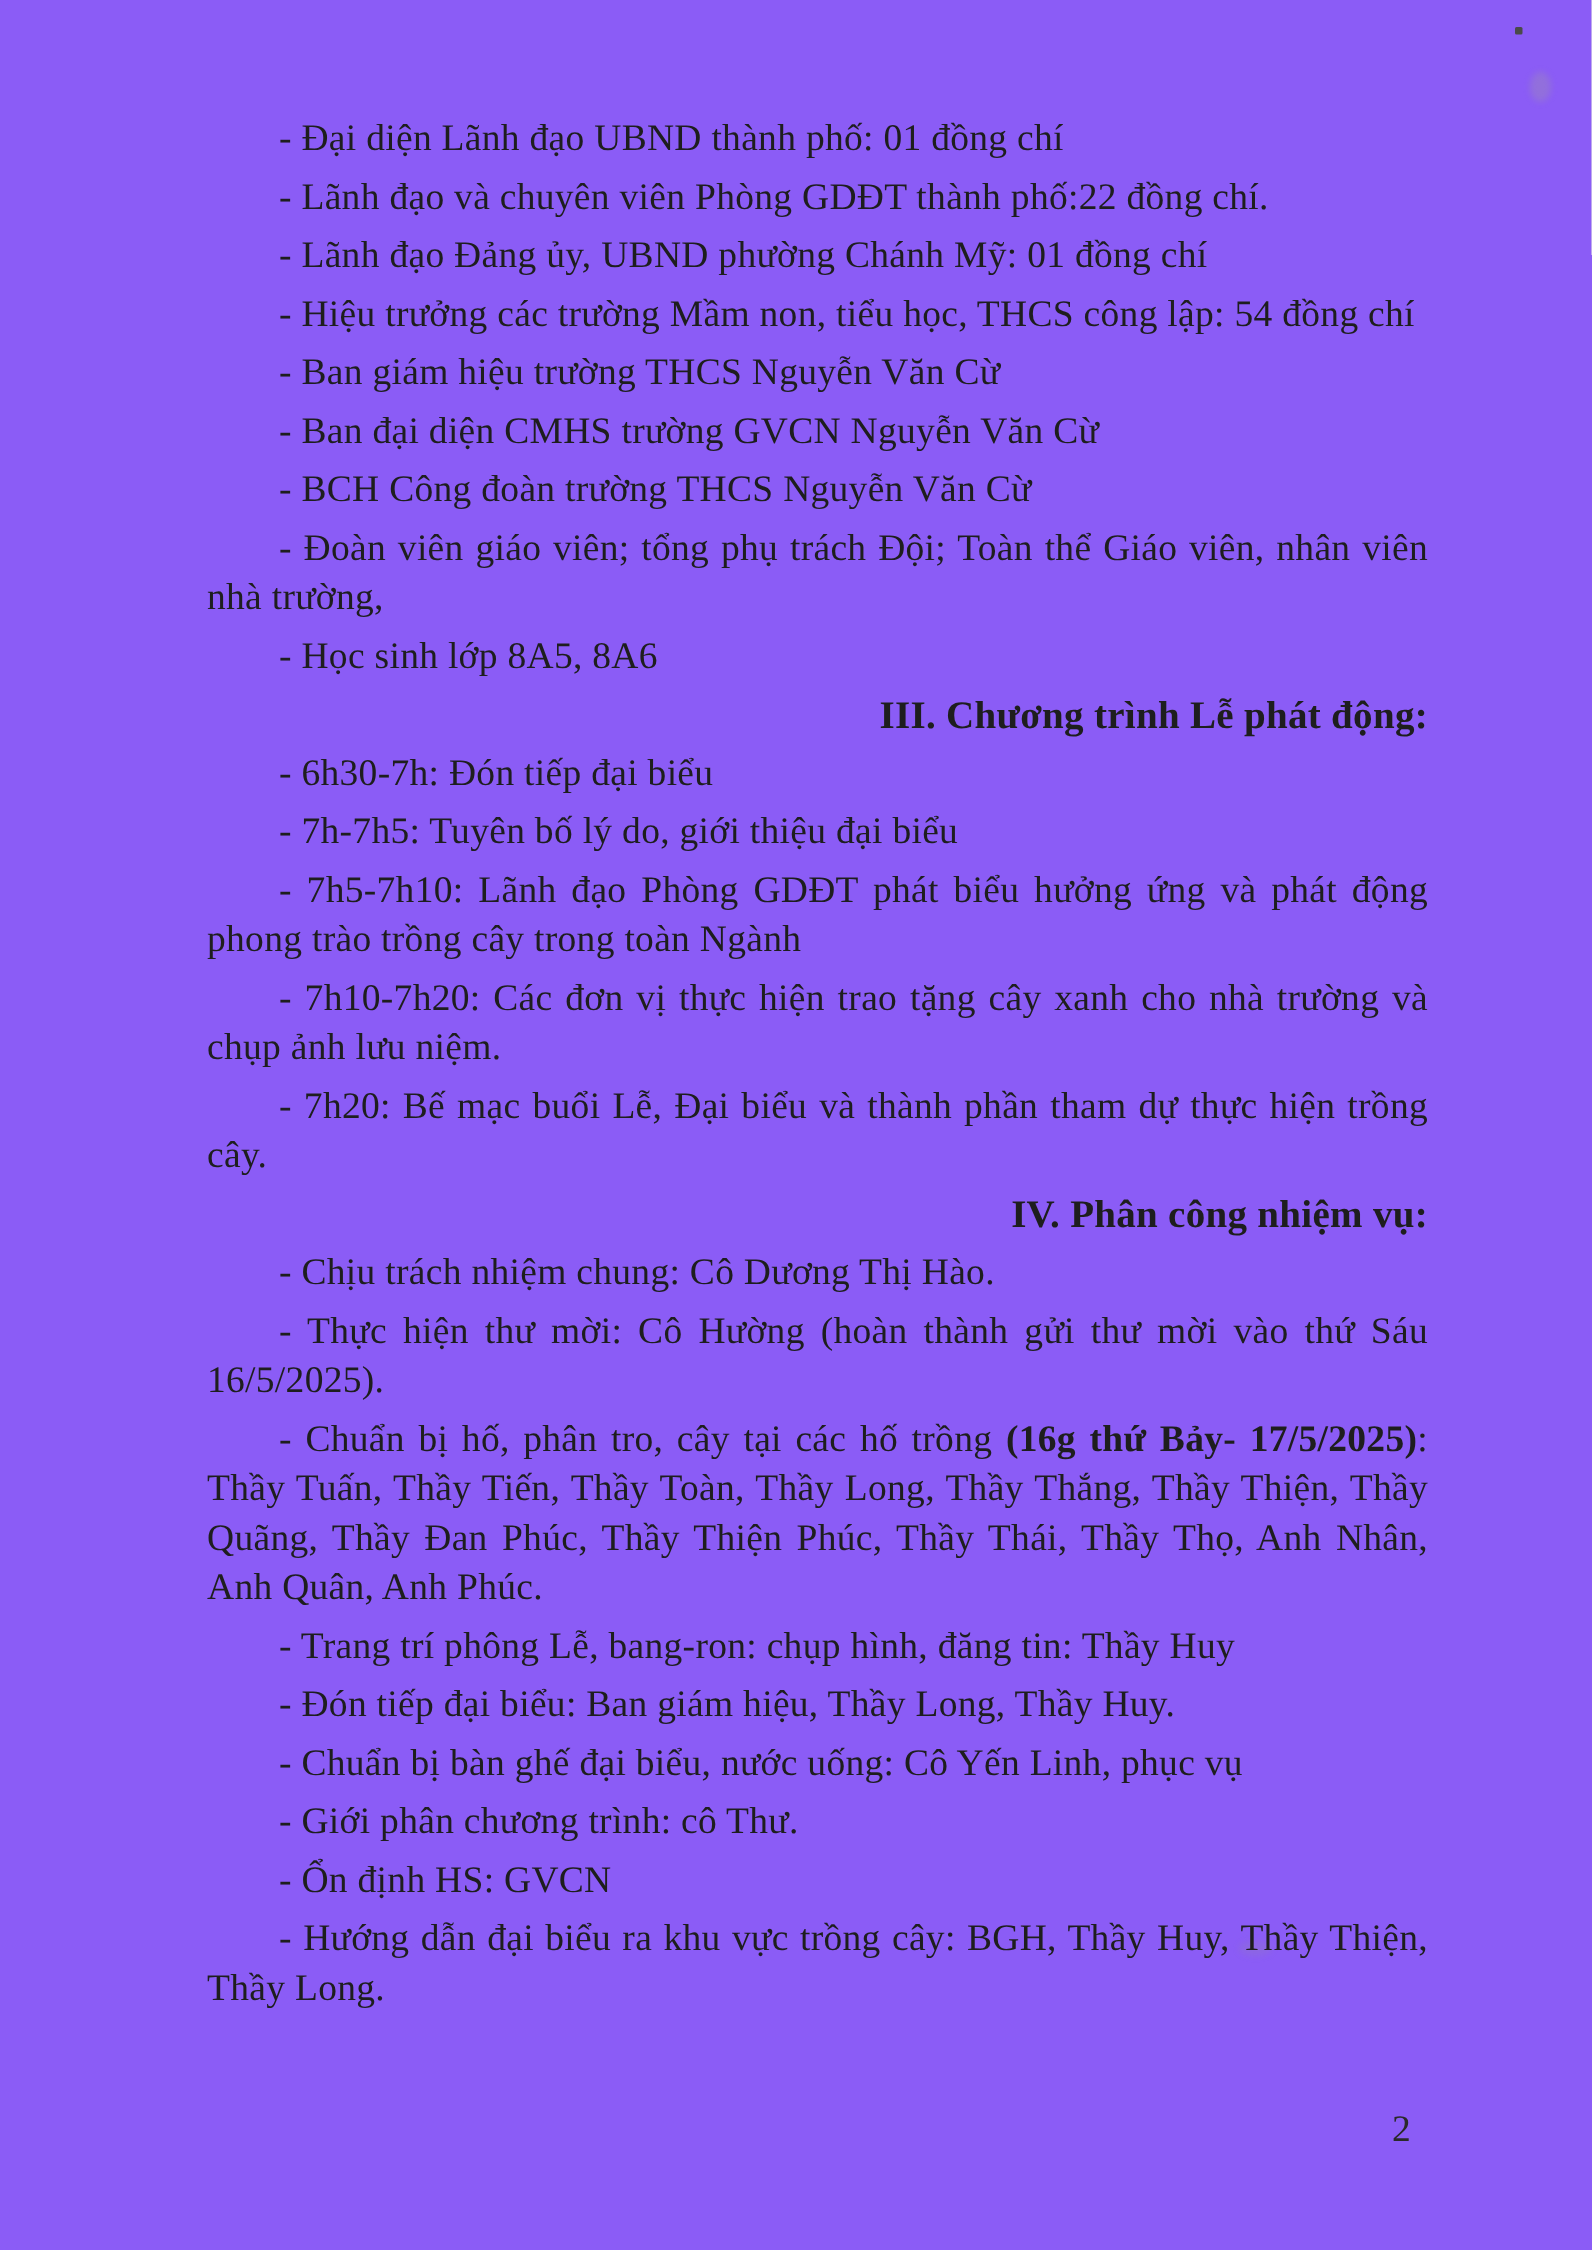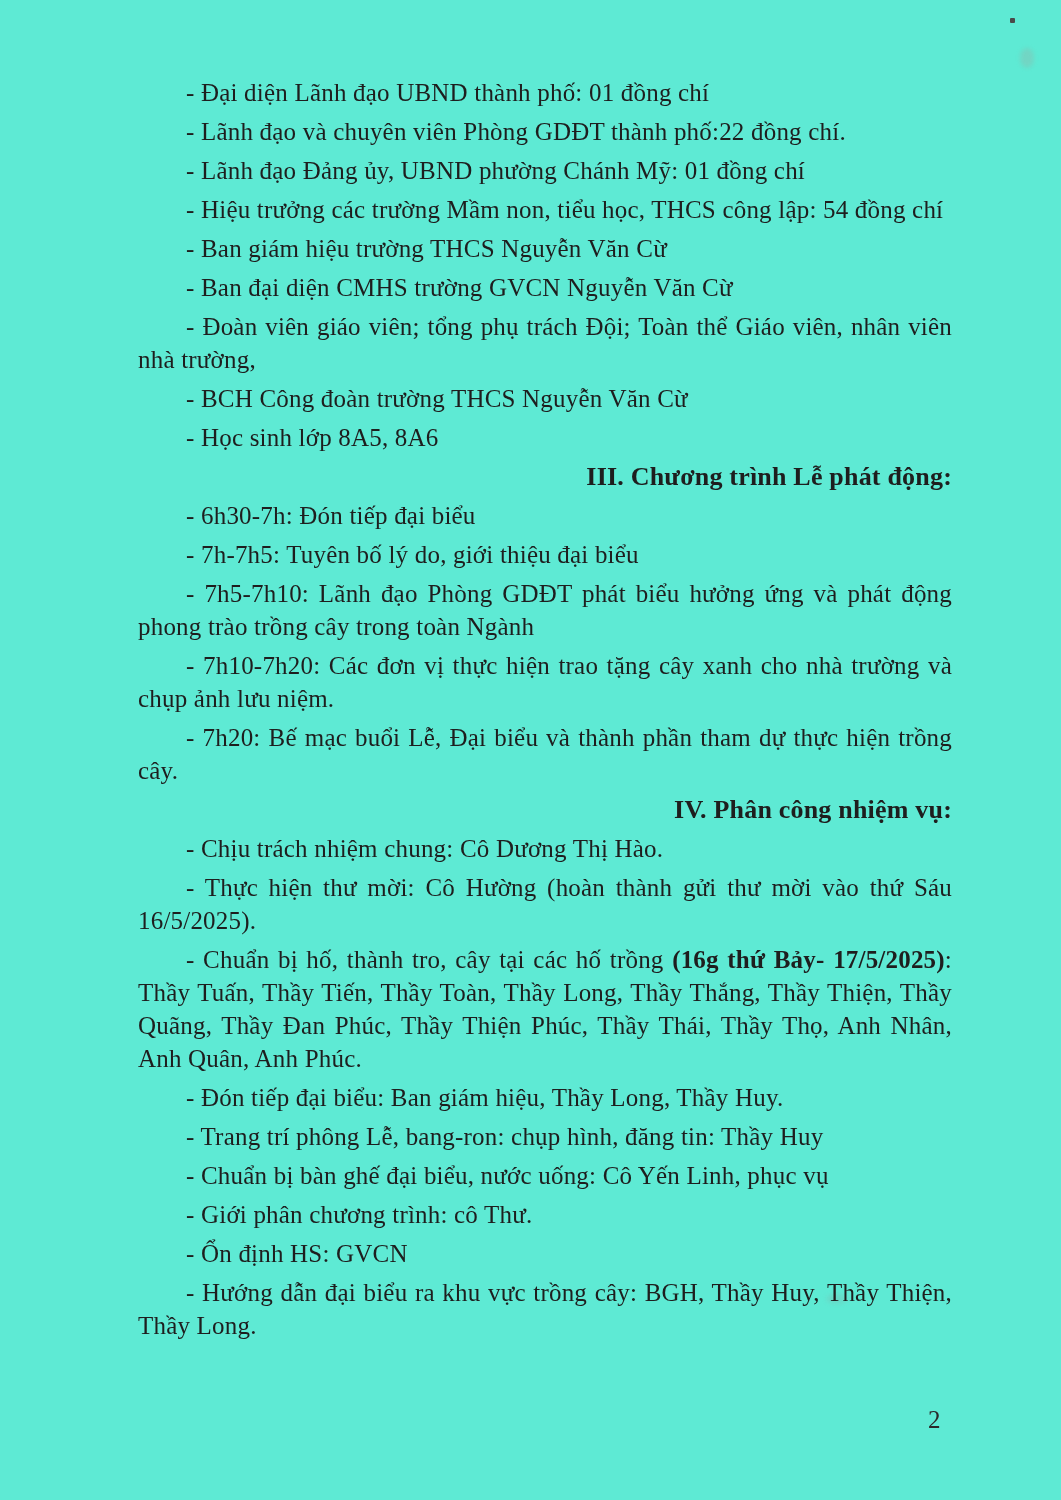--- a/index.html
+++ b/index.html
@@ -5,21 +5,21 @@
   html, body {
     margin: 0;
     padding: 0;
     background: #e8e8e8;
   }
   .page {
     position: relative;
     width: 1061px;
     height: 1500px;
     margin: 0 auto;
-    background: #5eead4;
+    background: #8b5cf6;
     overflow: hidden;
     font-family: "Liberation Serif", "DejaVu Serif", serif;
     color: #1e1e1e;
   }
   .content {
     position: absolute;
     left: 138px;
     top: 76px;
     width: 814px;
   }
@@ -86,41 +86,41 @@
   <span class="smudge-top"></span>
   <span class="smudge-bottom"></span>
 
   <div class="content">
     <p class="para">- Đại diện Lãnh đạo UBND thành phố: 01 đồng chí</p>
     <p class="para">- Lãnh đạo và chuyên viên Phòng GDĐT thành phố:22 đồng chí.</p>
     <p class="para">- Lãnh đạo Đảng ủy, UBND phường Chánh Mỹ: 01 đồng chí</p>
     <p class="para">- Hiệu trưởng các trường Mầm non, tiểu học, THCS công lập: 54 đồng chí</p>
     <p class="para">- Ban giám hiệu trường THCS Nguyễn Văn Cừ</p>
     <p class="para">- Ban đại diện CMHS trường GVCN Nguyễn Văn Cừ</p>
+    <p class="para">- BCH Công đoàn trường THCS Nguyễn Văn Cừ</p>
     <p class="para">- Đoàn viên giáo viên; tổng phụ trách Đội; Toàn thể Giáo viên, nhân viên nhà trường,</p>
-    <p class="para">- BCH Công đoàn trường THCS Nguyễn Văn Cừ</p>
     <p class="para">- Học sinh lớp 8A5, 8A6</p>
 
     <p class="para heading">III. Chương trình Lễ phát động:</p>
 
     <p class="para">- 6h30-7h: Đón tiếp đại biểu</p>
     <p class="para">- 7h-7h5: Tuyên bố lý do, giới thiệu đại biểu</p>
     <p class="para">- 7h5-7h10: Lãnh đạo Phòng GDĐT phát biểu hưởng ứng và phát động phong trào trồng cây trong toàn Ngành</p>
     <p class="para">- 7h10-7h20: Các đơn vị thực hiện trao tặng cây xanh cho nhà trường và chụp ảnh lưu niệm.</p>
     <p class="para">- 7h20: Bế mạc buổi Lễ, Đại biểu và thành phần tham dự thực hiện trồng cây.</p>
 
     <p class="para heading">IV. Phân công nhiệm vụ:</p>
 
     <p class="para">- Chịu trách nhiệm chung: Cô Dương Thị Hào.</p>
     <p class="para">- Thực hiện thư mời: Cô Hường (hoàn thành gửi thư mời vào thứ Sáu 16/5/2025).</p>
 
-    <p class="para"><span>- Chuẩn bị hố, thành tro, cây tại các hố trồng </span><span class="inline-bold">(16g thứ Bảy- 17/5/2025)</span><span>: Thầy Tuấn, Thầy Tiến, Thầy Toàn, Thầy Long, Thầy Thắng, Thầy Thiện, Thầy Quãng, Thầy Đan Phúc, Thầy Thiện Phúc, Thầy Thái, Thầy Thọ, Anh Nhân, Anh Quân, Anh Phúc.</span></p>
+    <p class="para"><span>- Chuẩn bị hố, phân tro, cây tại các hố trồng </span><span class="inline-bold">(16g thứ Bảy- 17/5/2025)</span><span>: Thầy Tuấn, Thầy Tiến, Thầy Toàn, Thầy Long, Thầy Thắng, Thầy Thiện, Thầy Quãng, Thầy Đan Phúc, Thầy Thiện Phúc, Thầy Thái, Thầy Thọ, Anh Nhân, Anh Quân, Anh Phúc.</span></p>
 
+    <p class="para">- Trang trí phông Lễ, bang-ron: chụp hình, đăng tin: Thầy Huy</p>
     <p class="para">- Đón tiếp đại biểu: Ban giám hiệu, Thầy Long, Thầy Huy.</p>
-    <p class="para">- Trang trí phông Lễ, bang-ron: chụp hình, đăng tin: Thầy Huy</p>
     <p class="para">- Chuẩn bị bàn ghế đại biểu, nước uống: Cô Yến Linh, phục vụ</p>
     <p class="para">- Giới phân chương trình: cô Thư.</p>
     <p class="para">- Ổn định HS: GVCN</p>
     <p class="para">- Hướng dẫn đại biểu ra khu vực trồng cây: BGH, Thầy Huy, Thầy Thiện, Thầy Long.</p>
   </div>
 
   <div class="page-number">2</div>
 </div>
 
 </body></html>

